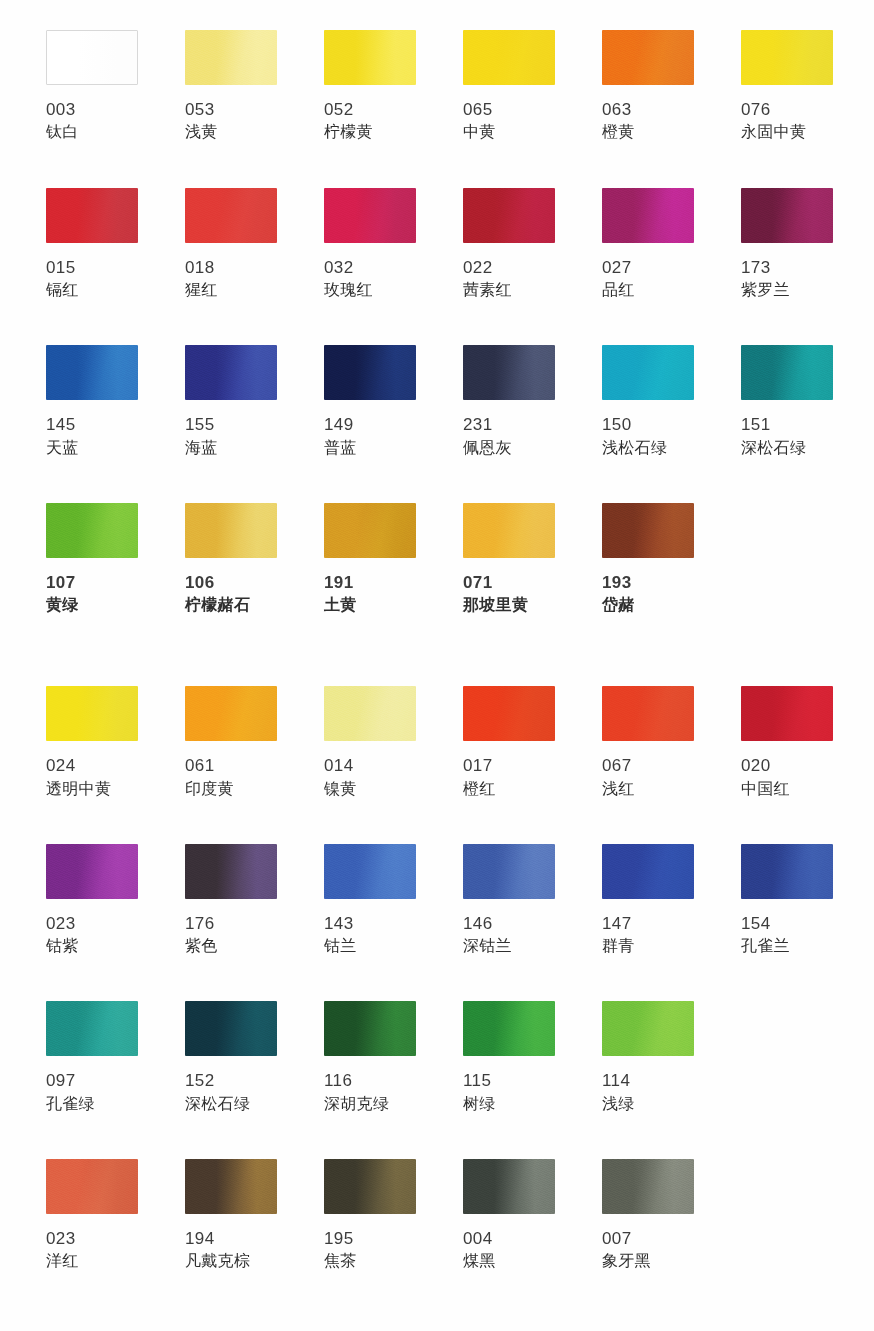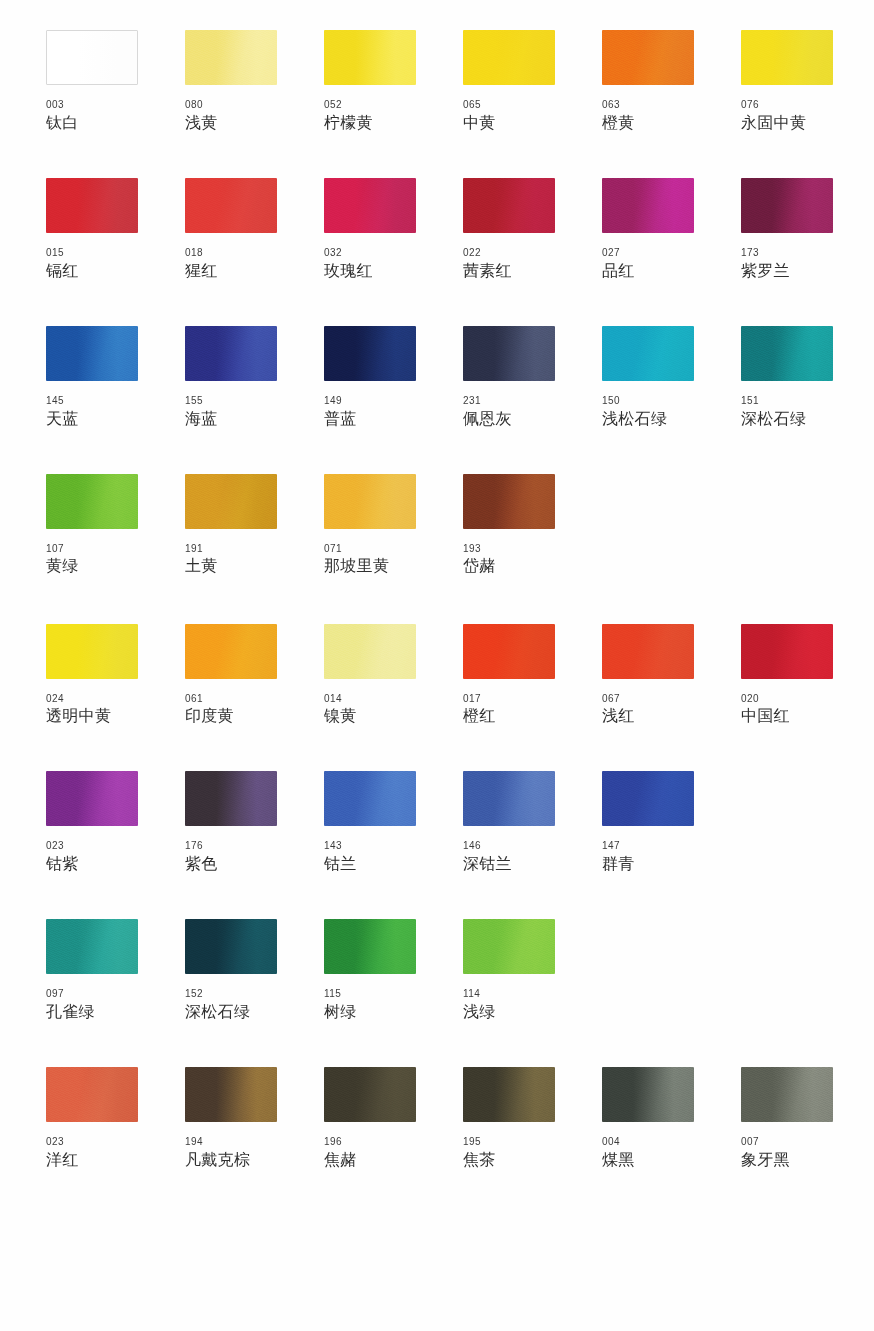--- a/index.html
+++ b/index.html
@@ -30,21 +30,22 @@
     top: 30px;
     width: 786px;
   }
 
   .swatch-row {
     display: flex;
     gap: 47px;
     margin-bottom: 44px;
   }
   .swatch-row.gap-large {
-    margin-bottom: 46px;
+    margin-bottom: 70px;
+    font-weight: bold;
   }
 
   .swatch-cell {
     width: 92px;
     flex: 0 0 92px;
   }
 
   .swatch-chip {
     width: 92px;
     height: 55px;
@@ -70,21 +71,21 @@
     mix-blend-mode: overlay;
     opacity: 0.85;
   }
   .swatch-chip.outlined::after { opacity: 0; }
 
   .swatch-meta {
     margin-top: 13px;
     line-height: 1.38;
   }
   .swatch-code {
-    font-size: 10px;
+    font-size: 17px;
     color: #3c3c3c;
     letter-spacing: 0.4px;
     white-space: nowrap;
   }
   .swatch-name {
     font-size: 16px;
     color: #2f2f2f;
     white-space: nowrap;
     letter-spacing: 0.3px;
   }
@@ -98,21 +99,21 @@
         <div class="swatch-cell">
           <div class="swatch-chip outlined" style="background: linear-gradient(90deg, rgb(255, 255, 255) 0%, rgb(255, 255, 255) 34%, rgb(253, 253, 253) 78%, rgb(253, 253, 253) 100%);"></div>
           <div class="swatch-meta">
             <div class="swatch-code">003</div>
             <div class="swatch-name">钛白</div>
           </div>
         </div>
         <div class="swatch-cell">
           <div class="swatch-chip" style="background: linear-gradient(90deg, rgb(242, 227, 120) 0%, rgb(242, 227, 120) 34%, rgb(246, 236, 151) 78%, rgb(246, 236, 151) 100%);"></div>
           <div class="swatch-meta">
-            <div class="swatch-code">080</div>
+            <div class="swatch-code">053</div>
             <div class="swatch-name">浅黄</div>
           </div>
         </div>
         <div class="swatch-cell">
           <div class="swatch-chip" style="background: linear-gradient(90deg, rgb(243, 220, 31) 0%, rgb(243, 220, 31) 34%, rgb(247, 232, 79) 78%, rgb(247, 232, 79) 100%);"></div>
           <div class="swatch-meta">
             <div class="swatch-code">052</div>
             <div class="swatch-name">柠檬黄</div>
           </div>
         </div>
@@ -228,20 +229,27 @@
       </div>
       <div class="swatch-row gap-large">
         <div class="swatch-cell">
           <div class="swatch-chip" style="background: linear-gradient(90deg, rgb(99, 181, 42) 0%, rgb(99, 181, 42) 34%, rgb(119, 196, 55) 78%, rgb(119, 196, 55) 100%);"></div>
           <div class="swatch-meta">
             <div class="swatch-code">107</div>
             <div class="swatch-name">黄绿</div>
           </div>
         </div>
         <div class="swatch-cell">
+          <div class="swatch-chip" style="background: linear-gradient(90deg, rgb(226, 180, 58) 0%, rgb(226, 180, 58) 34%, rgb(234, 209, 100) 78%, rgb(234, 209, 100) 100%);"></div>
+          <div class="swatch-meta">
+            <div class="swatch-code">106</div>
+            <div class="swatch-name">柠檬赭石</div>
+          </div>
+        </div>
+        <div class="swatch-cell">
           <div class="swatch-chip" style="background: linear-gradient(90deg, rgb(215, 156, 35) 0%, rgb(215, 156, 35) 34%, rgb(201, 143, 28) 78%, rgb(201, 143, 28) 100%);"></div>
           <div class="swatch-meta">
             <div class="swatch-code">191</div>
             <div class="swatch-name">土黄</div>
           </div>
         </div>
         <div class="swatch-cell">
           <div class="swatch-chip" style="background: linear-gradient(90deg, rgb(239, 180, 47) 0%, rgb(239, 180, 47) 34%, rgb(236, 187, 69) 78%, rgb(236, 187, 69) 100%);"></div>
           <div class="swatch-meta">
             <div class="swatch-code">071</div>
@@ -329,37 +337,51 @@
             <div class="swatch-name">深钴兰</div>
           </div>
         </div>
         <div class="swatch-cell">
           <div class="swatch-chip" style="background: linear-gradient(90deg, rgb(46, 68, 160) 0%, rgb(46, 68, 160) 34%, rgb(45, 74, 165) 78%, rgb(45, 74, 165) 100%);"></div>
           <div class="swatch-meta">
             <div class="swatch-code">147</div>
             <div class="swatch-name">群青</div>
           </div>
         </div>
+        <div class="swatch-cell">
+          <div class="swatch-chip" style="background: linear-gradient(90deg, rgb(43, 63, 142) 0%, rgb(43, 63, 142) 34%, rgb(57, 86, 168) 78%, rgb(57, 86, 168) 100%);"></div>
+          <div class="swatch-meta">
+            <div class="swatch-code">154</div>
+            <div class="swatch-name">孔雀兰</div>
+          </div>
+        </div>
       </div>
       <div class="swatch-row">
         <div class="swatch-cell">
           <div class="swatch-chip" style="background: linear-gradient(90deg, rgb(29, 144, 135) 0%, rgb(29, 144, 135) 34%, rgb(43, 161, 146) 78%, rgb(43, 161, 146) 100%);"></div>
           <div class="swatch-meta">
             <div class="swatch-code">097</div>
             <div class="swatch-name">孔雀绿</div>
           </div>
         </div>
         <div class="swatch-cell">
           <div class="swatch-chip" style="background: linear-gradient(90deg, rgb(17, 53, 66) 0%, rgb(17, 53, 66) 34%, rgb(22, 80, 90) 78%, rgb(22, 80, 90) 100%);"></div>
           <div class="swatch-meta">
             <div class="swatch-code">152</div>
             <div class="swatch-name">深松石绿</div>
           </div>
         </div>
         <div class="swatch-cell">
+          <div class="swatch-chip" style="background: linear-gradient(90deg, rgb(29, 82, 39) 0%, rgb(29, 82, 39) 34%, rgb(45, 122, 52) 78%, rgb(45, 122, 52) 100%);"></div>
+          <div class="swatch-meta">
+            <div class="swatch-code">116</div>
+            <div class="swatch-name">深胡克绿</div>
+          </div>
+        </div>
+        <div class="swatch-cell">
           <div class="swatch-chip" style="background: linear-gradient(90deg, rgb(38, 139, 54) 0%, rgb(38, 139, 54) 34%, rgb(65, 171, 62) 78%, rgb(65, 171, 62) 100%);"></div>
           <div class="swatch-meta">
             <div class="swatch-code">115</div>
             <div class="swatch-name">树绿</div>
           </div>
         </div>
         <div class="swatch-cell">
           <div class="swatch-chip" style="background: linear-gradient(90deg, rgb(116, 194, 60) 0%, rgb(116, 194, 60) 34%, rgb(127, 201, 63) 78%, rgb(127, 201, 63) 100%);"></div>
           <div class="swatch-meta">
             <div class="swatch-code">114</div>
@@ -376,27 +398,20 @@
           </div>
         </div>
         <div class="swatch-cell">
           <div class="swatch-chip" style="background: linear-gradient(90deg, rgb(74, 58, 44) 0%, rgb(74, 58, 44) 34%, rgb(138, 106, 54) 78%, rgb(138, 106, 54) 100%);"></div>
           <div class="swatch-meta">
             <div class="swatch-code">194</div>
             <div class="swatch-name">凡戴克棕</div>
           </div>
         </div>
         <div class="swatch-cell">
-          <div class="swatch-chip" style="background: linear-gradient(90deg, rgb(62, 58, 44) 0%, rgb(62, 58, 44) 34%, rgb(77, 72, 53) 78%, rgb(77, 72, 53) 100%);"></div>
-          <div class="swatch-meta">
-            <div class="swatch-code">196</div>
-            <div class="swatch-name">焦赭</div>
-          </div>
-        </div>
-        <div class="swatch-cell">
           <div class="swatch-chip" style="background: linear-gradient(90deg, rgb(61, 58, 44) 0%, rgb(61, 58, 44) 34%, rgb(107, 95, 60) 78%, rgb(107, 95, 60) 100%);"></div>
           <div class="swatch-meta">
             <div class="swatch-code">195</div>
             <div class="swatch-name">焦茶</div>
           </div>
         </div>
         <div class="swatch-cell">
           <div class="swatch-chip" style="background: linear-gradient(90deg, rgb(59, 66, 60) 0%, rgb(59, 66, 60) 34%, rgb(110, 117, 108) 78%, rgb(110, 117, 108) 100%);"></div>
           <div class="swatch-meta">
             <div class="swatch-code">004</div>

